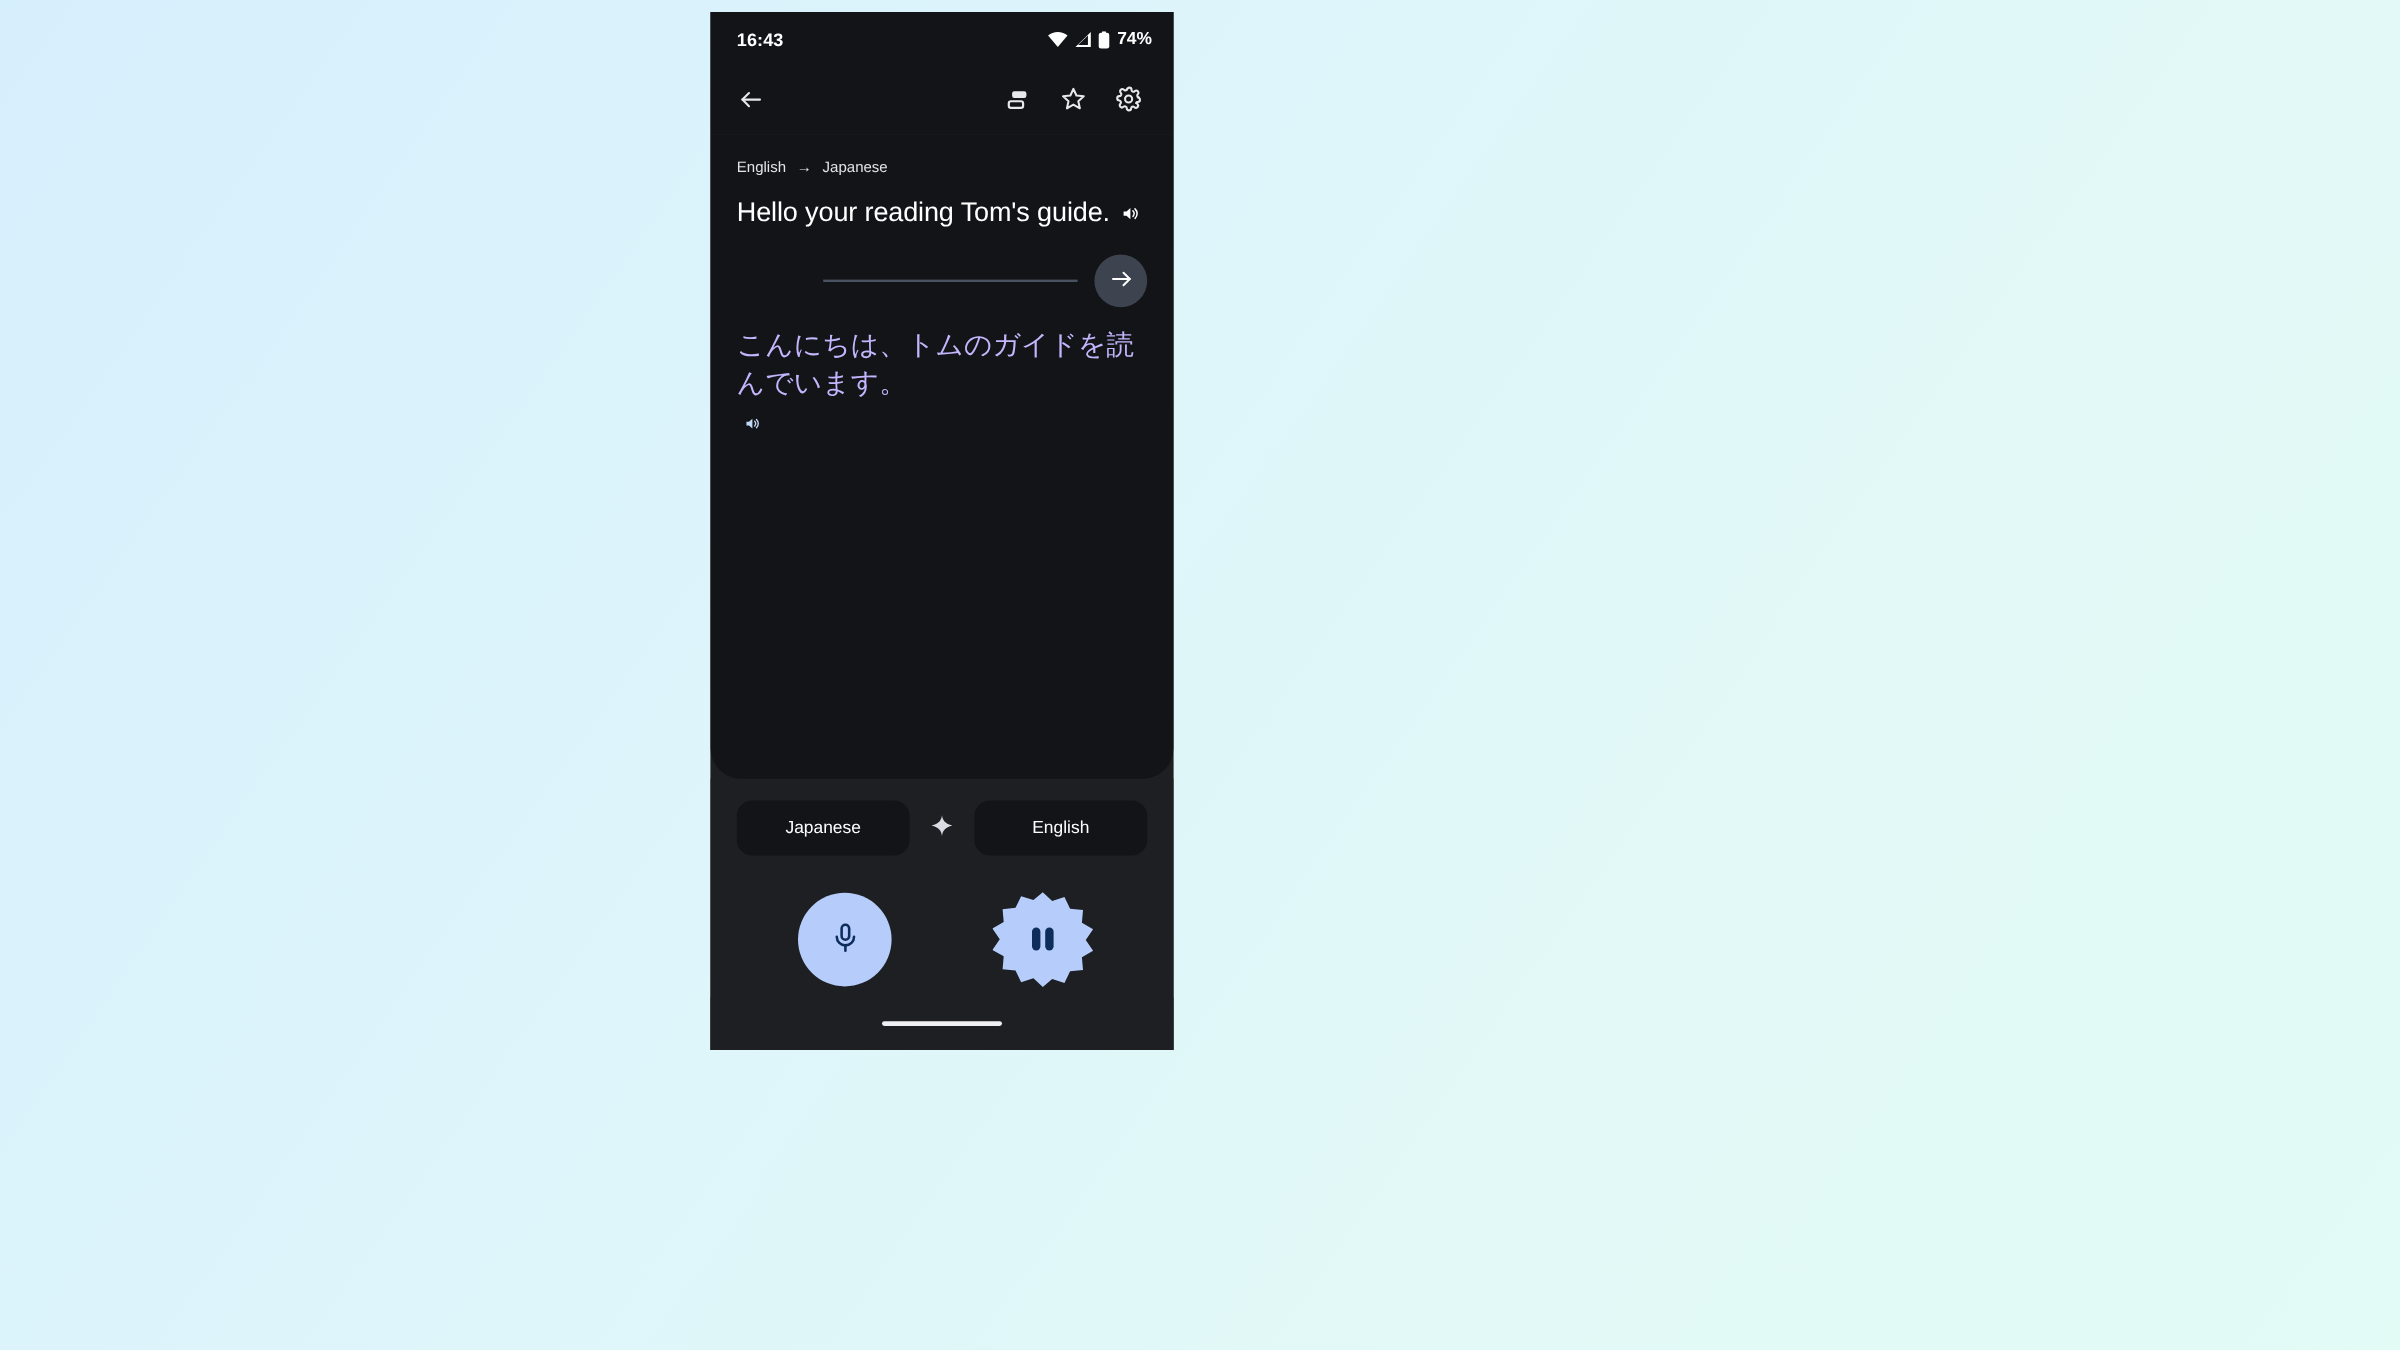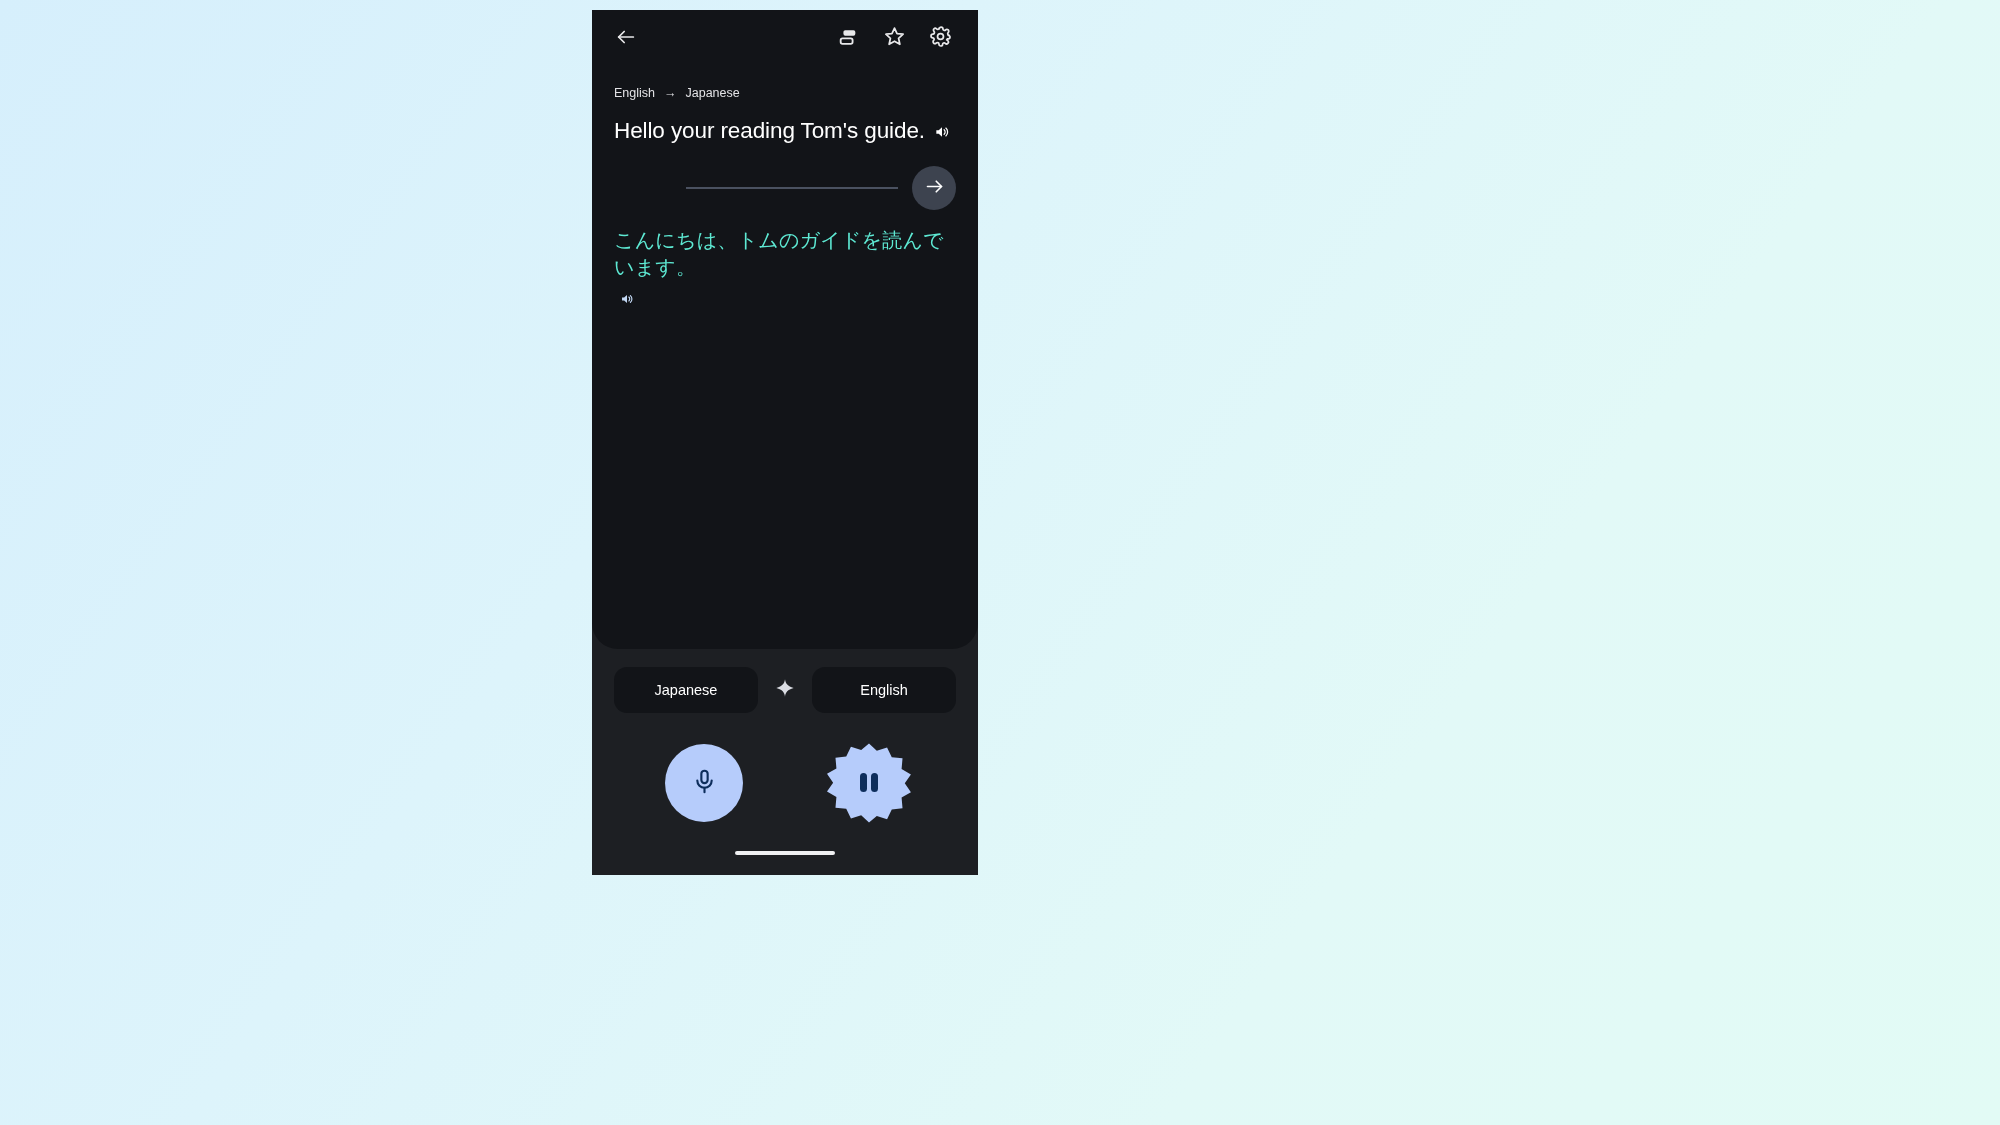--- a/index.html
+++ b/index.html
@@ -107,22 +107,22 @@
     background:#3d434f;
     display:flex; align-items:center; justify-content:center;
     border:none; cursor:pointer;
   }
 
   #target-row {
     display:flex; align-items:flex-start; flex-wrap:wrap;
     padding-right:6px;
   }
   #target-text {
-    color:#5eead4;
-    font-size:20px;
+    color:#c4b5fd;
+    font-size:23px;
     line-height:1.38;
     font-family:"DejaVu Sans", sans-serif;
     letter-spacing:.2px;
   }
   #target-row .spk { margin-top:10px; margin-left:6px; }
 
   
   #bottom { flex:0 0 auto; background:#1d1f23; }
 
   #chips {
@@ -170,20 +170,43 @@
     width:100px; height:4.5px;
     border-radius:3px;
     background:#f0f0f2;
   }
 </style>
 </head>
 <body>
 
 <div id="phone">
 
+  <div id="statusbar">
+    <span id="clock">16:43</span>
+    <span id="status-icons">
+      <span>
+        <svg width="17" height="14" viewBox="0 0 17 14">
+          <path d="M8.5 13.2 0.4 3.6C2.6 1.7 5.4 0.6 8.5 0.6s5.9 1.1 8.1 3z" fill="#ffffff"></path>
+        </svg>
+      </span>
+      <span>
+        <svg width="15" height="14" viewBox="0 0 15 14">
+          <path d="M14 0.6v12.6H1.2z" fill="#ffffff"></path>
+          <path d="M11.6 3.6v8H3.4z" fill="#121418"></path>
+        </svg>
+      </span>
+      <span>
+        <svg width="10" height="15" viewBox="0 0 10 15">
+          <rect x="3.3" y="0" width="3.4" height="1.6" rx=".5" fill="#ffffff"></rect>
+          <rect x="0.6" y="1.3" width="8.8" height="13.2" rx="1.9" fill="#ffffff"></rect>
+        </svg>
+      </span>
+      <span id="battery-pct">74%</span>
+    </span>
+  </div>
 
   <div id="toolbar">
     <button class="tb-btn">
       <span>
         <svg width="22" height="22" viewBox="0 0 24 24" fill="none" stroke="#e8e8ea" stroke-width="1.9" stroke-linecap="round" stroke-linejoin="round">
           <path d="M20 12H4"></path>
             <path d="M10 6 4 12l6 6"></path>
         </svg>
       </span>
     </button>

